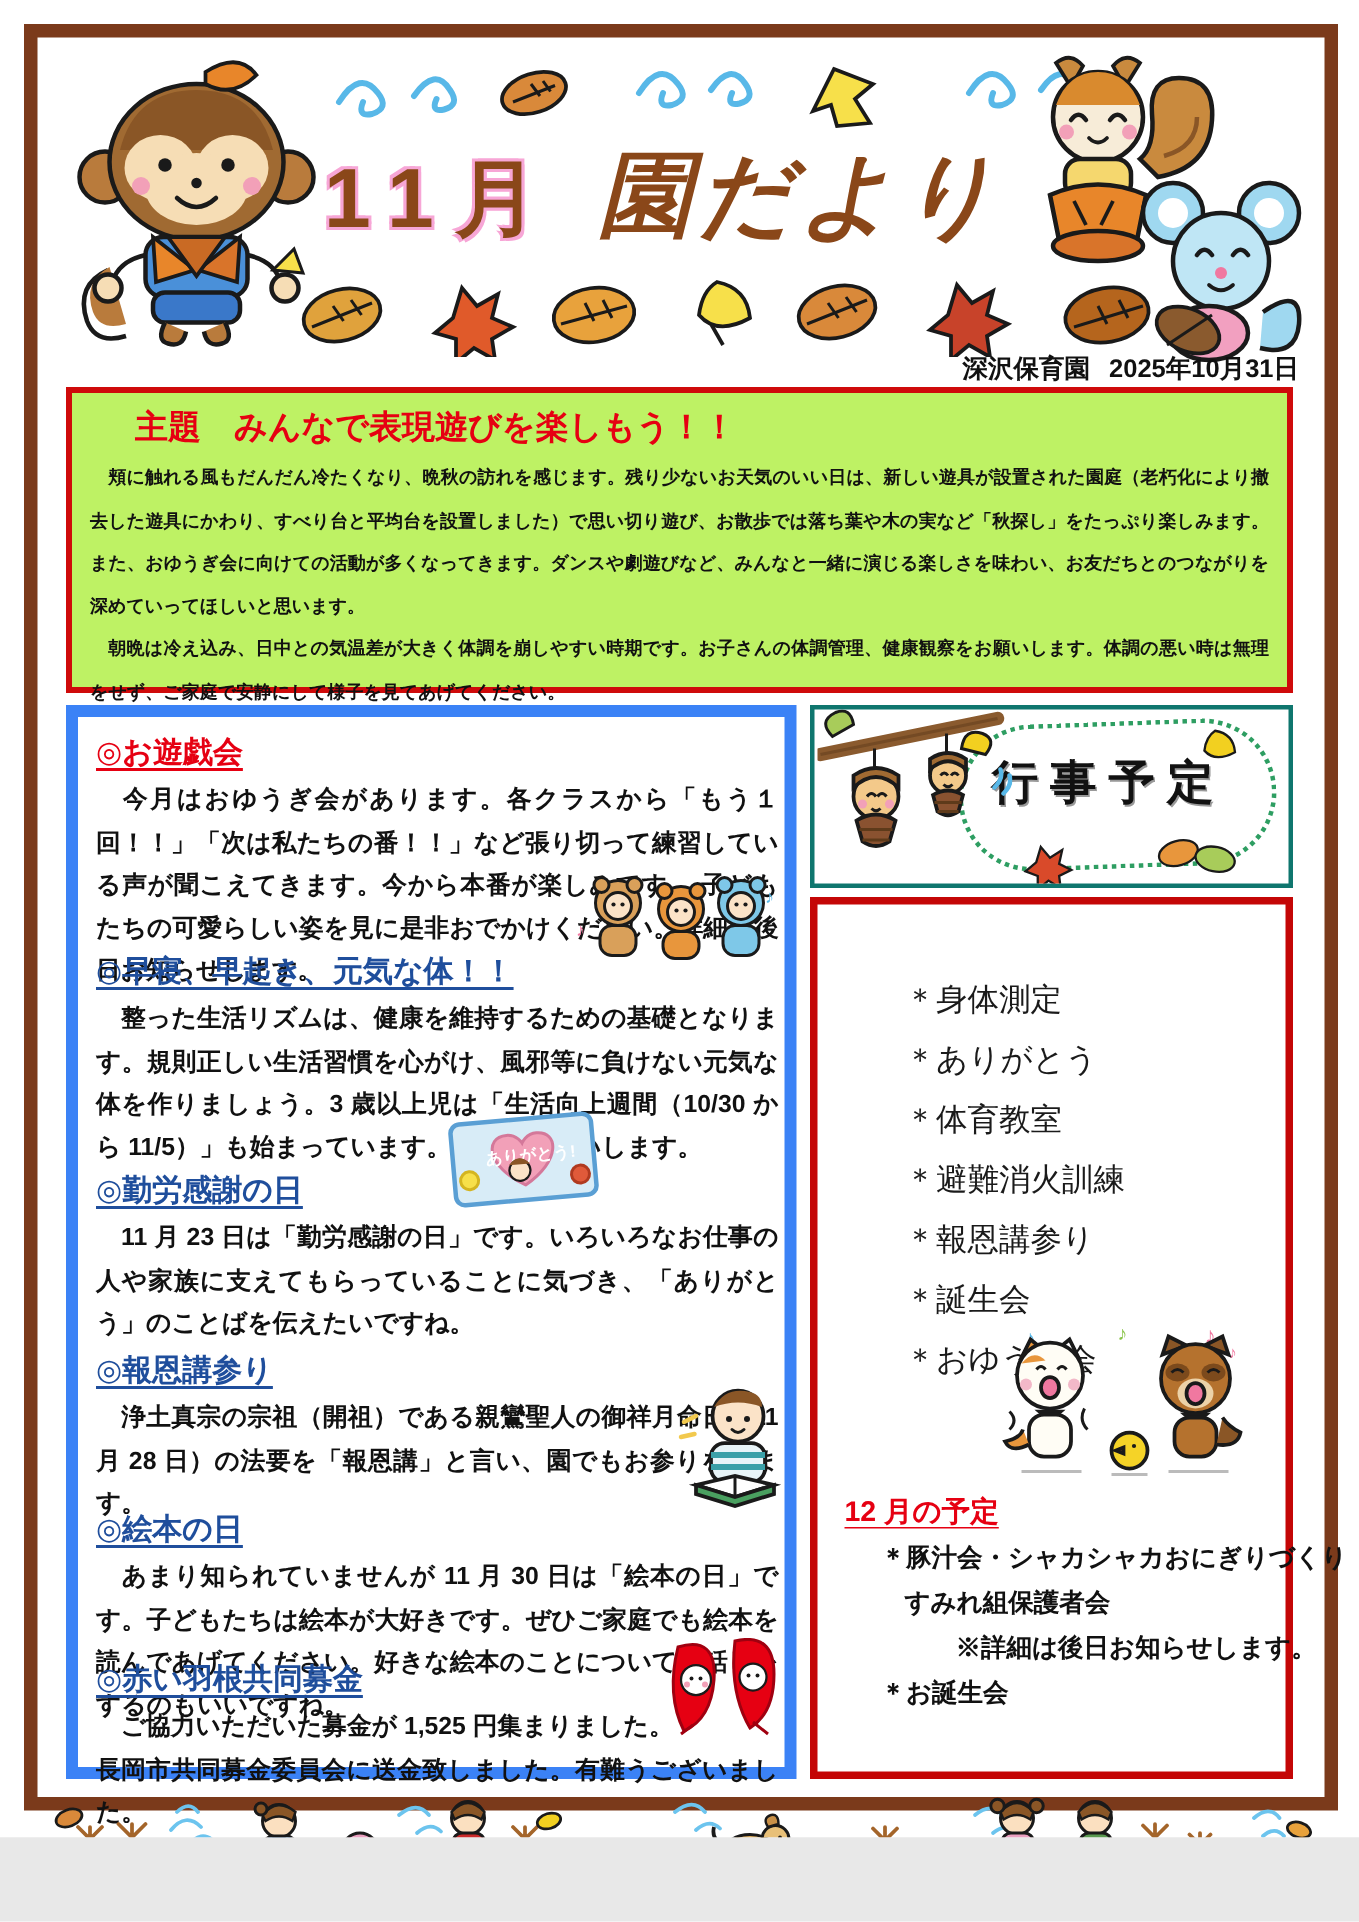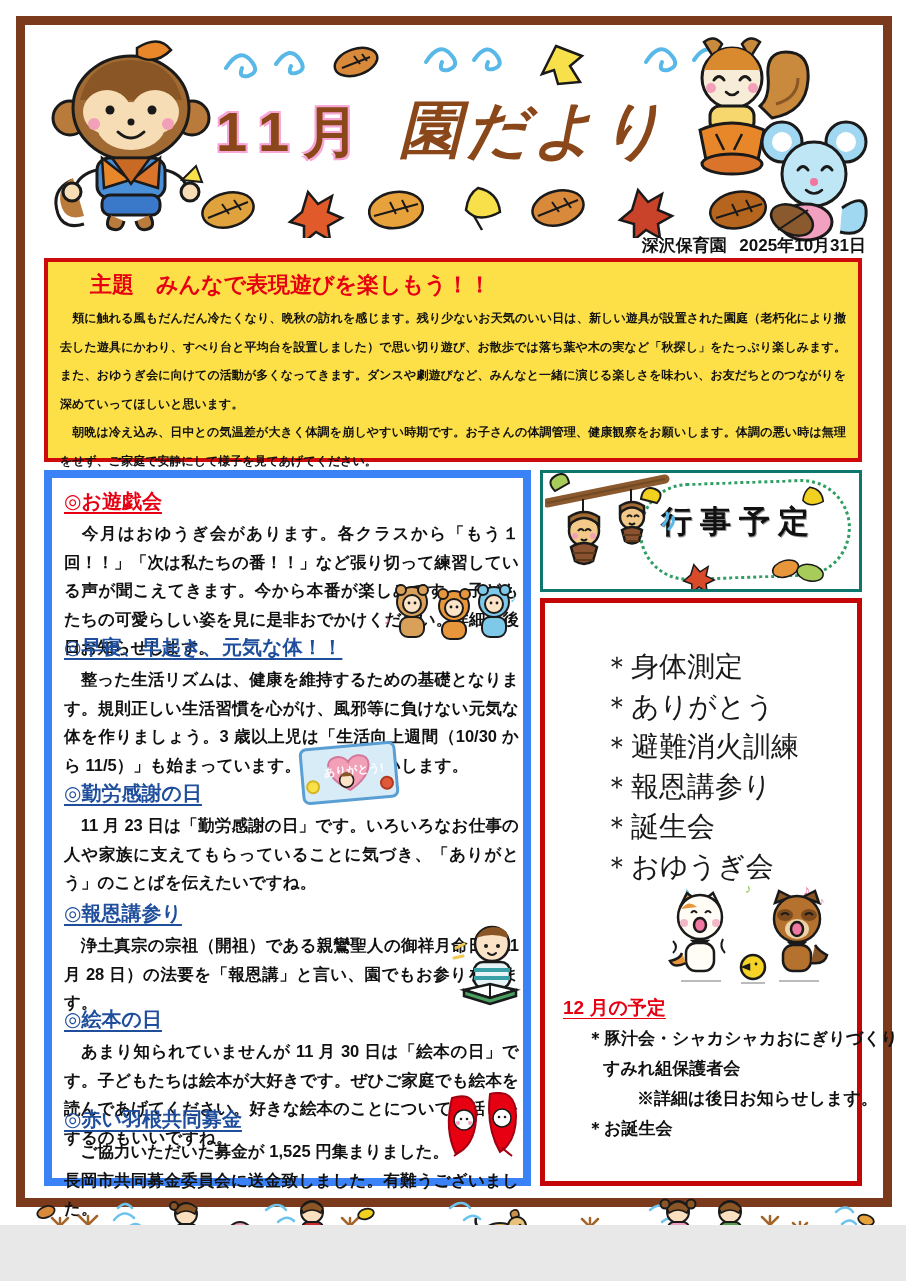--- a/index.html
+++ b/index.html
@@ -17,21 +17,21 @@
   .title{position:absolute;left:180px;top:60px;width:520px;white-space:nowrap;}
   .t-month{font-size:56px;font-weight:bold;color:#8a4719;letter-spacing:14px;
            text-shadow:2px 2px 0 #f7a6d6,-2px -2px 0 #f7a6d6,2px -2px 0 #f7a6d6,-2px 2px 0 #f7a6d6;}
   .t-main{font-size:62px;font-weight:bold;font-style:italic;color:#8a4719;letter-spacing:4px;margin-left:26px;}
 
   .dateline{position:absolute;top:234px;right:40px;font-size:17px;font-weight:bold;color:#111;}
   .dateline span{margin-left:8px;}
 
   
   .topic-box{position:absolute;left:44px;top:258px;width:818px;height:204px;box-sizing:border-box;
-             border:4px solid #cf0a0a;background:#fde047;padding:6px 12px 4px 12px;}
+             border:4px solid #cf0a0a;background:#bef264;padding:6px 12px 4px 12px;}
   .topic-heading{color:#e60012;font-size:22px;font-weight:bold;margin:2px 0 4px 30px;}
   .topic-body{font-size:12px;font-weight:600;line-height:28.5px;color:#111;text-align:justify;white-space:pre-line;}
 
   
   .left-box{position:absolute;left:44px;top:470px;width:487px;height:716px;box-sizing:border-box;
             border:8px solid #3b82f6;background:#fff;}
   .article{position:absolute;left:12px;width:455px;}
   .art-h{font-size:20px;font-weight:bold;text-decoration:underline;text-underline-offset:4px;margin-bottom:4px;}
   .art-h.red{color:#e60012;}
   .art-h.blue{color:#1f4e9c;}
@@ -45,21 +45,21 @@
                border-radius:60px;transform:rotate(-2deg);}
   .sched-title{position:absolute;left:118px;top:28px;font-size:31px;font-weight:bold;color:#111;letter-spacing:8px;
                text-shadow:1px 1px 0 #999;}
   .acorns{position:absolute;left:2px;top:0px;}
   .sched-deco{position:absolute;left:0;top:0;width:100%;height:100%;}
 
   
   .events-box{position:absolute;left:540px;top:598px;width:322px;height:588px;box-sizing:border-box;
               border:5px solid #c40606;background:#fff;}
   .event-list{position:absolute;left:58px;top:44px;}
-  .event-item{font-size:28px;line-height:40px;color:#1a1a1a;}
+  .event-item{font-size:21px;line-height:40px;color:#1a1a1a;}
   .cat-tanuki{position:absolute;right:14px;top:276px;}
   .dec-h{position:absolute;left:18px;top:392px;font-size:19px;font-weight:bold;color:#e60012;
          text-decoration:underline;text-underline-offset:4px;}
   .dec-line{position:absolute;font-size:17px;font-weight:bold;color:#111;white-space:nowrap;font-family:Liberation Mono, monospace;}
   .dec-l1{left:42px;top:424px;}
   .dec-l2{left:58px;top:454px;}
   .dec-l3{left:92px;top:484px;}
   .dec-l4{left:42px;top:514px;}
 
   .bottom-strip{position:absolute;left:30px;top:1196px;}
@@ -316,20 +316,21 @@
       <path d="M262 12 q12 2 13 14 q-13 7 -20 -1 q1 -9 7 -13 z" fill="#f2d020" stroke="#1a1a1a" stroke-width="1.5"></path>
       <ellipse cx="238" cy="92" rx="13" ry="8" transform="rotate(-16 238 92)" fill="#e8963c" stroke="#1a1a1a" stroke-width="1.5"></ellipse>
       <ellipse cx="262" cy="96" rx="13" ry="8" transform="rotate(12 262 96)" fill="#a8cc5a" stroke="#1a1a1a" stroke-width="1.5"></ellipse>
     </svg>
   </section>
 
   <section class="events-box">
     <div class="event-list">
       <div class="event-item">＊身体測定</div>
       <div class="event-item">＊ありがとう</div>
+      <div class="event-item">＊体育教室</div>
       <div class="event-item">＊避難消火訓練</div>
       <div class="event-item">＊報恩講参り</div>
       <div class="event-item">＊誕生会</div>
       <div class="event-item">＊おゆうぎ会</div>
     </div>
 
     <svg class="cat-tanuki" width="190" height="112" viewBox="0 0 190 112">
       <text x="30" y="18" font-size="15" fill="#58b8e8">♪</text>
       <text x="92" y="14" font-size="13" fill="#8ac44a">♪</text>
       <text x="150" y="16" font-size="15" fill="#f078a0">♪</text>

